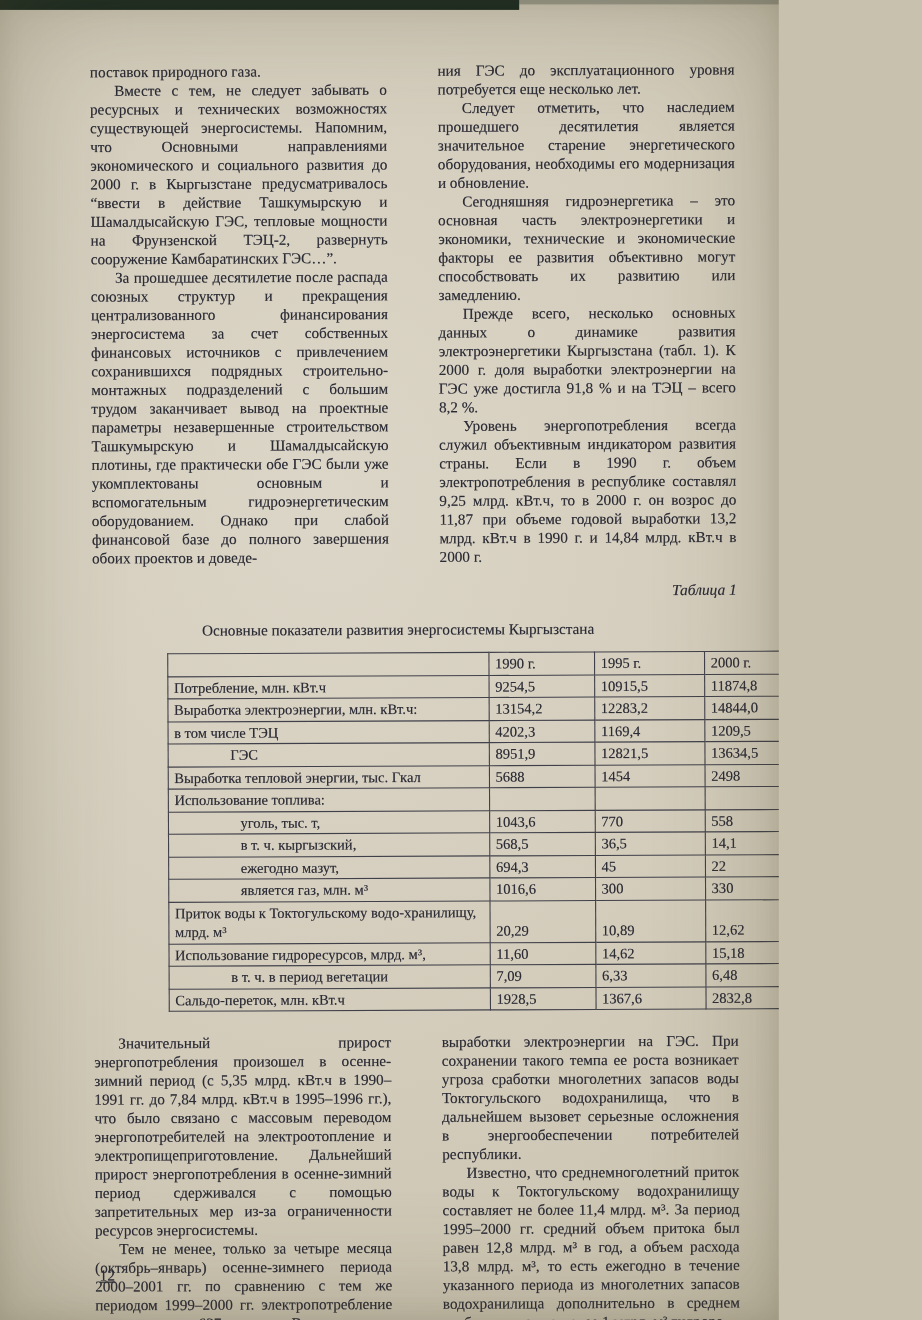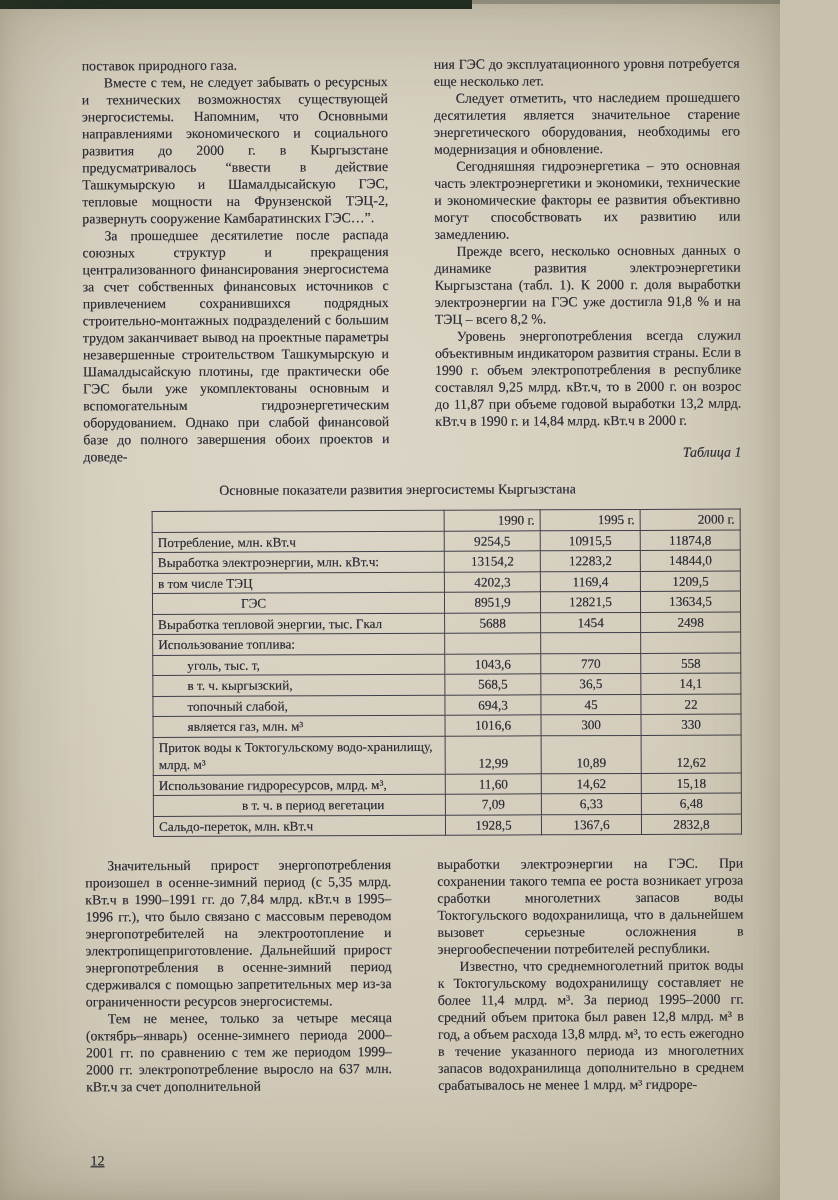--- a/index.html
+++ b/index.html
@@ -4,21 +4,21 @@
 <style>
   * { box-sizing: border-box; }
   html, body { margin: 0; padding: 0; }
   body {
     width: 838px; height: 1200px; overflow: hidden;
     font-family: "Liberation Serif", "DejaVu Serif", serif;
     color: #2c2c35;
     background: #c8c1ae;
   }
   .scan {
-    position: relative; width: 780px; height: 1200px; overflow: hidden;
+    position: relative; width: 708px; height: 1200px; overflow: hidden;
     background: radial-gradient(ellipse 120% 90% at 42% 38%,
                 #dcd6c8 0%, #d3ccbb 48%, #c8c1ad 82%, #bab3a0 100%);
   }
   .vignette {
     position: absolute; inset: 0; pointer-events: none; z-index: 6;
     box-shadow: inset 0 0 110px rgba(82,74,48,.32), inset 0 0 22px rgba(82,74,48,.15);
   }
   .strip-dark  { position: absolute; top: 0; left: 0; width: 472px; height: 9px; background: #17271f; z-index: 5; }
   .strip-faint { position: absolute; top: 0; left: 472px; right: 0; height: 4px; background: rgba(60,70,60,.35); z-index: 5; }
   .page { position: absolute; inset: 0; padding: 56px 38px 0 84px; transform: rotate(-0.25deg); }
@@ -32,24 +32,24 @@
   p, td, th, .caption, .table-label, .page-number {
     text-shadow: 0.2px 0.2px 0.4px rgba(45,45,62,.5);
   }
   .table-label { text-align: right; font-style: italic; margin-top: 16px; font-size: 14px; }
   .caption { text-align: center; font-size: 13.8px; margin: 18px 30px 12px 0; }
   table.data {
     border-collapse: collapse; table-layout: fixed;
     margin-left: 68px; width: 588px; font-size: 13.2px;
   }
   .data th, .data td { border: 1px solid #40404a; padding: 1px 5px; line-height: 17.5px; }
-  .data th { font-weight: normal; text-align: right; }
-  .data td.val { text-align: center; vertical-align: bottom; }
-  .data td.ind1 { padding-left: 34px; }
-  .data td.ind2 { padding-left: 88px; }
+  .data th { font-weight: normal; text-align: left; }
+  .data td.val { text-align: left; vertical-align: bottom; }
+  .data td.ind1 { padding-left: 65px; }
+  .data td.ind2 { padding-left: 56px; }
   .bottom { margin-top: 20px; }
   .page-number { position: absolute; left: 88px; top: 1152px; font-size: 14px; text-decoration: underline; }
 </style>
 </head>
 <body>
 
 <div class="scan">
   <div class="strip-dark"></div>
   <div class="strip-faint"></div>
 
@@ -131,34 +131,34 @@
             <td class="val">770</td>
             <td class="val">558</td>
           </tr>
         <tr>
             <td class="lbl ind1">в т. ч. кыргызский,</td>
             <td class="val">568,5</td>
             <td class="val">36,5</td>
             <td class="val">14,1</td>
           </tr>
         <tr>
-            <td class="lbl ind1">топочный слабой,</td>
+            <td class="lbl ind1">ежегодно мазут,</td>
             <td class="val">694,3</td>
             <td class="val">45</td>
             <td class="val">22</td>
           </tr>
         <tr>
             <td class="lbl ind1">является газ, млн. м³</td>
             <td class="val">1016,6</td>
             <td class="val">300</td>
             <td class="val">330</td>
           </tr>
         <tr>
             <td class="lbl">Приток воды к Токтогульскому водо-хранилищу, млрд. м³</td>
-            <td class="val">12,99</td>
+            <td class="val">20,29</td>
             <td class="val">10,89</td>
             <td class="val">12,62</td>
           </tr>
         <tr>
             <td class="lbl">Использование гидроресурсов, млрд. м³,</td>
             <td class="val">11,60</td>
             <td class="val">14,62</td>
             <td class="val">15,18</td>
           </tr>
         <tr>

